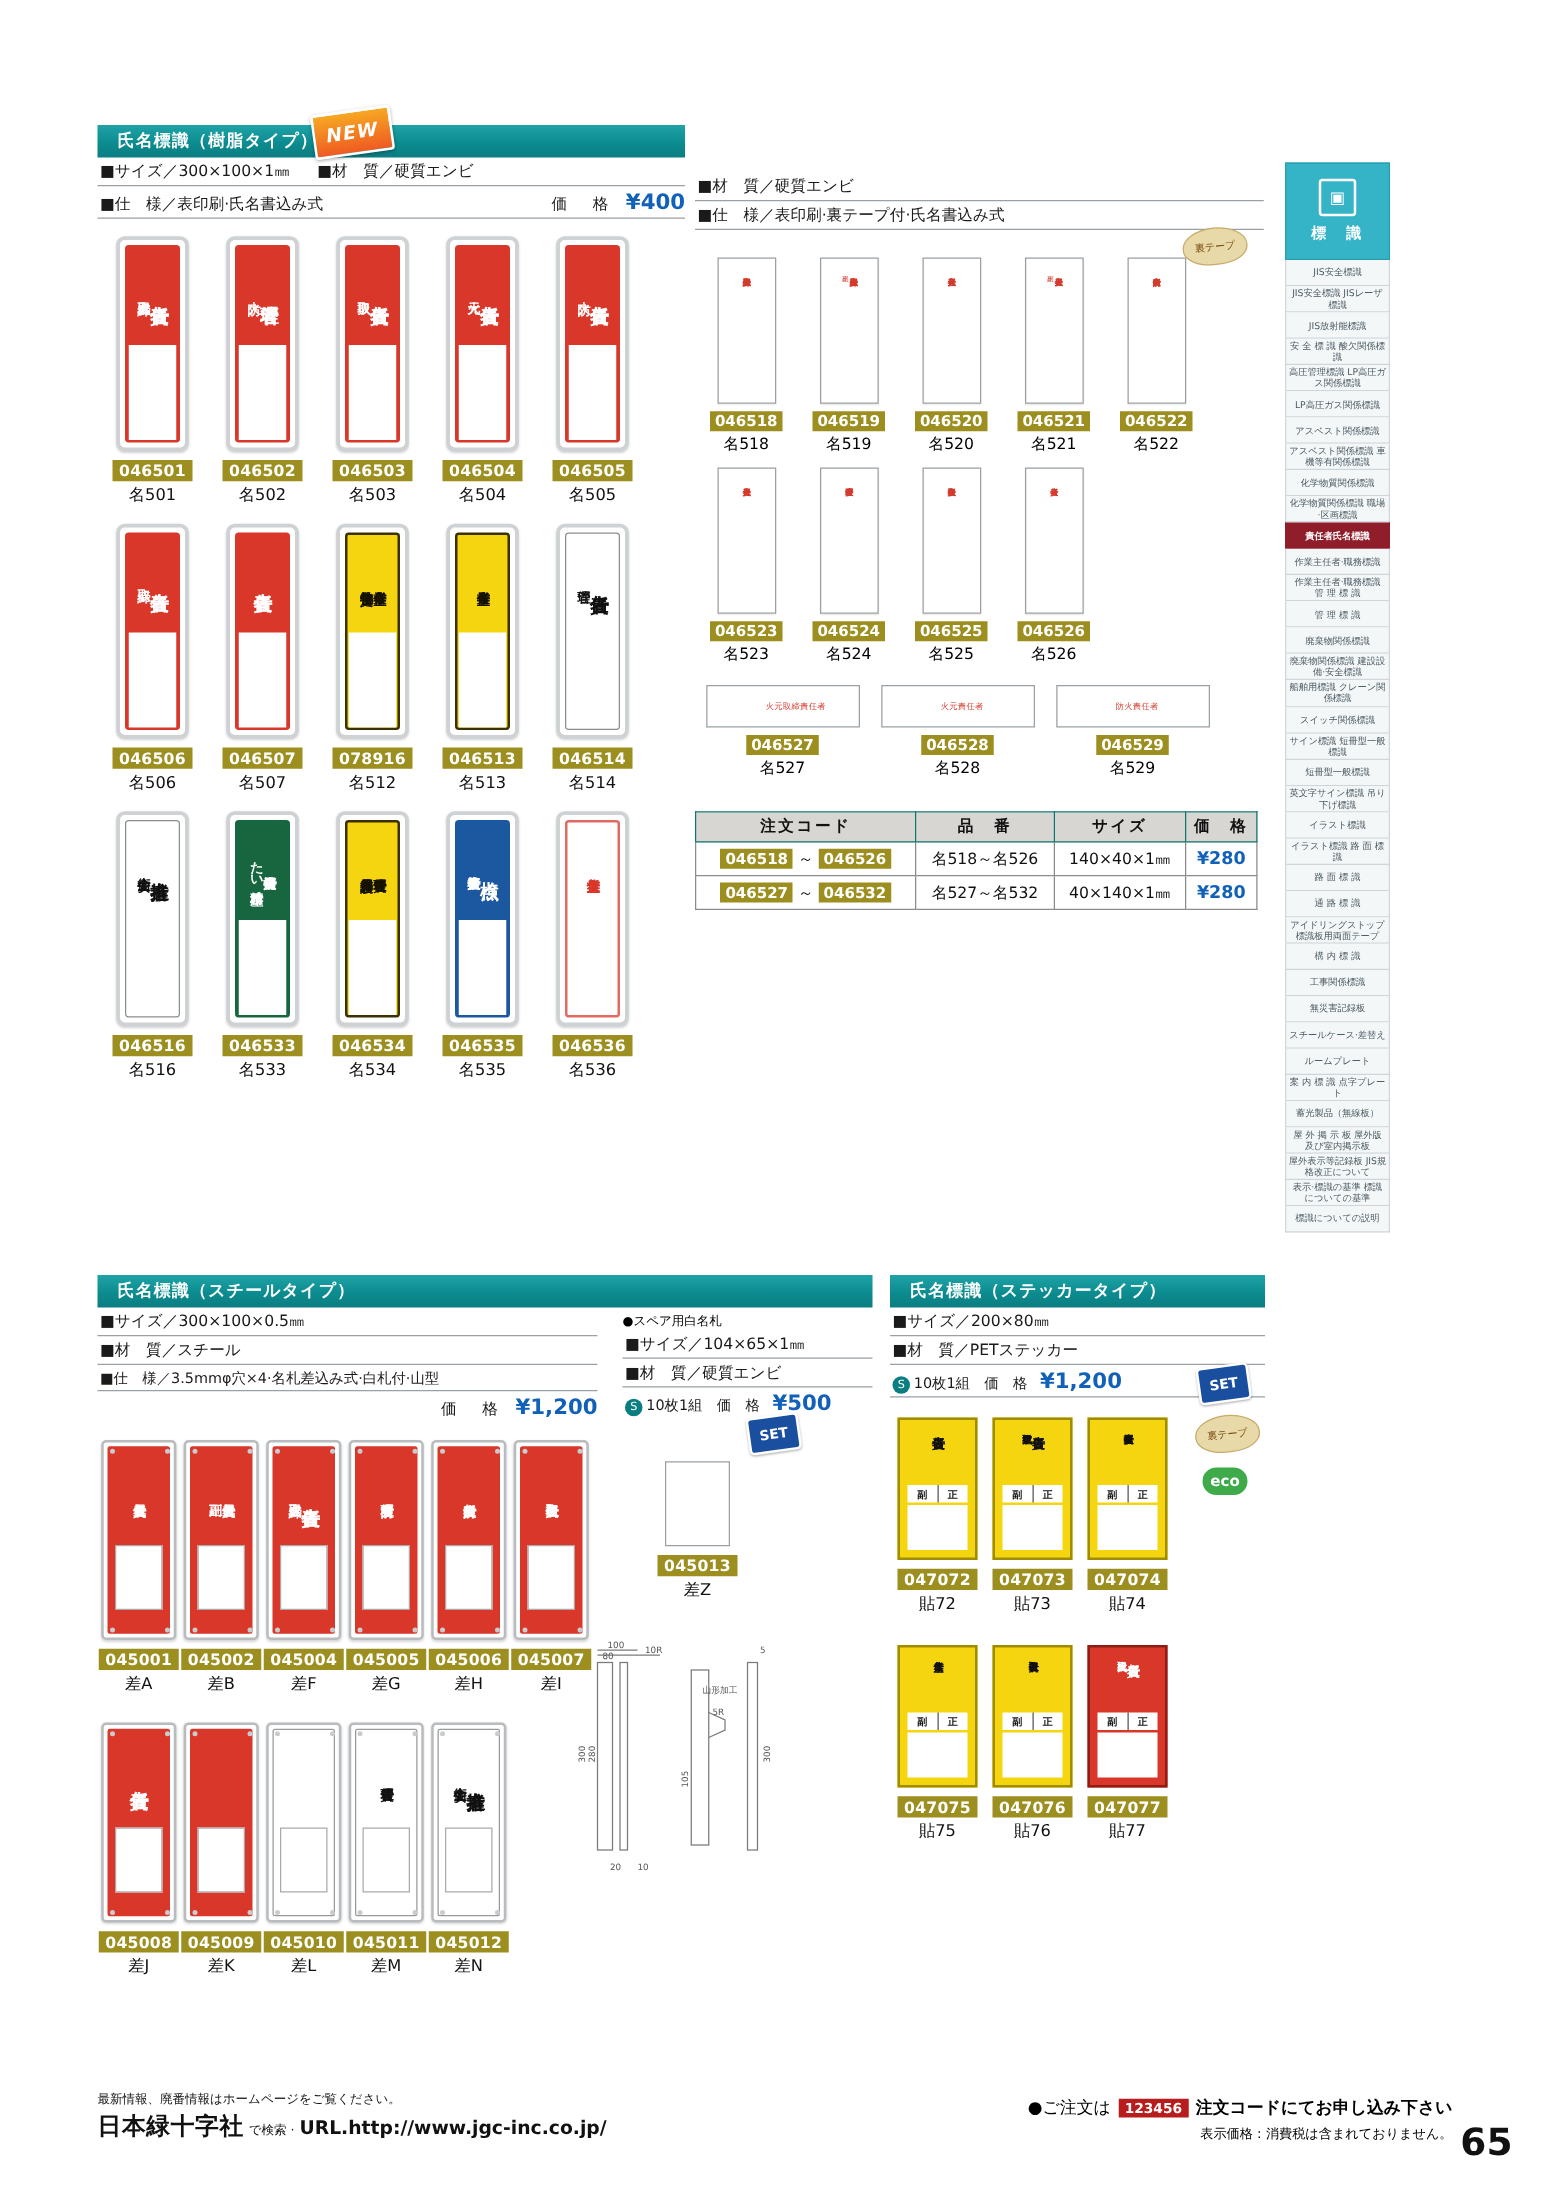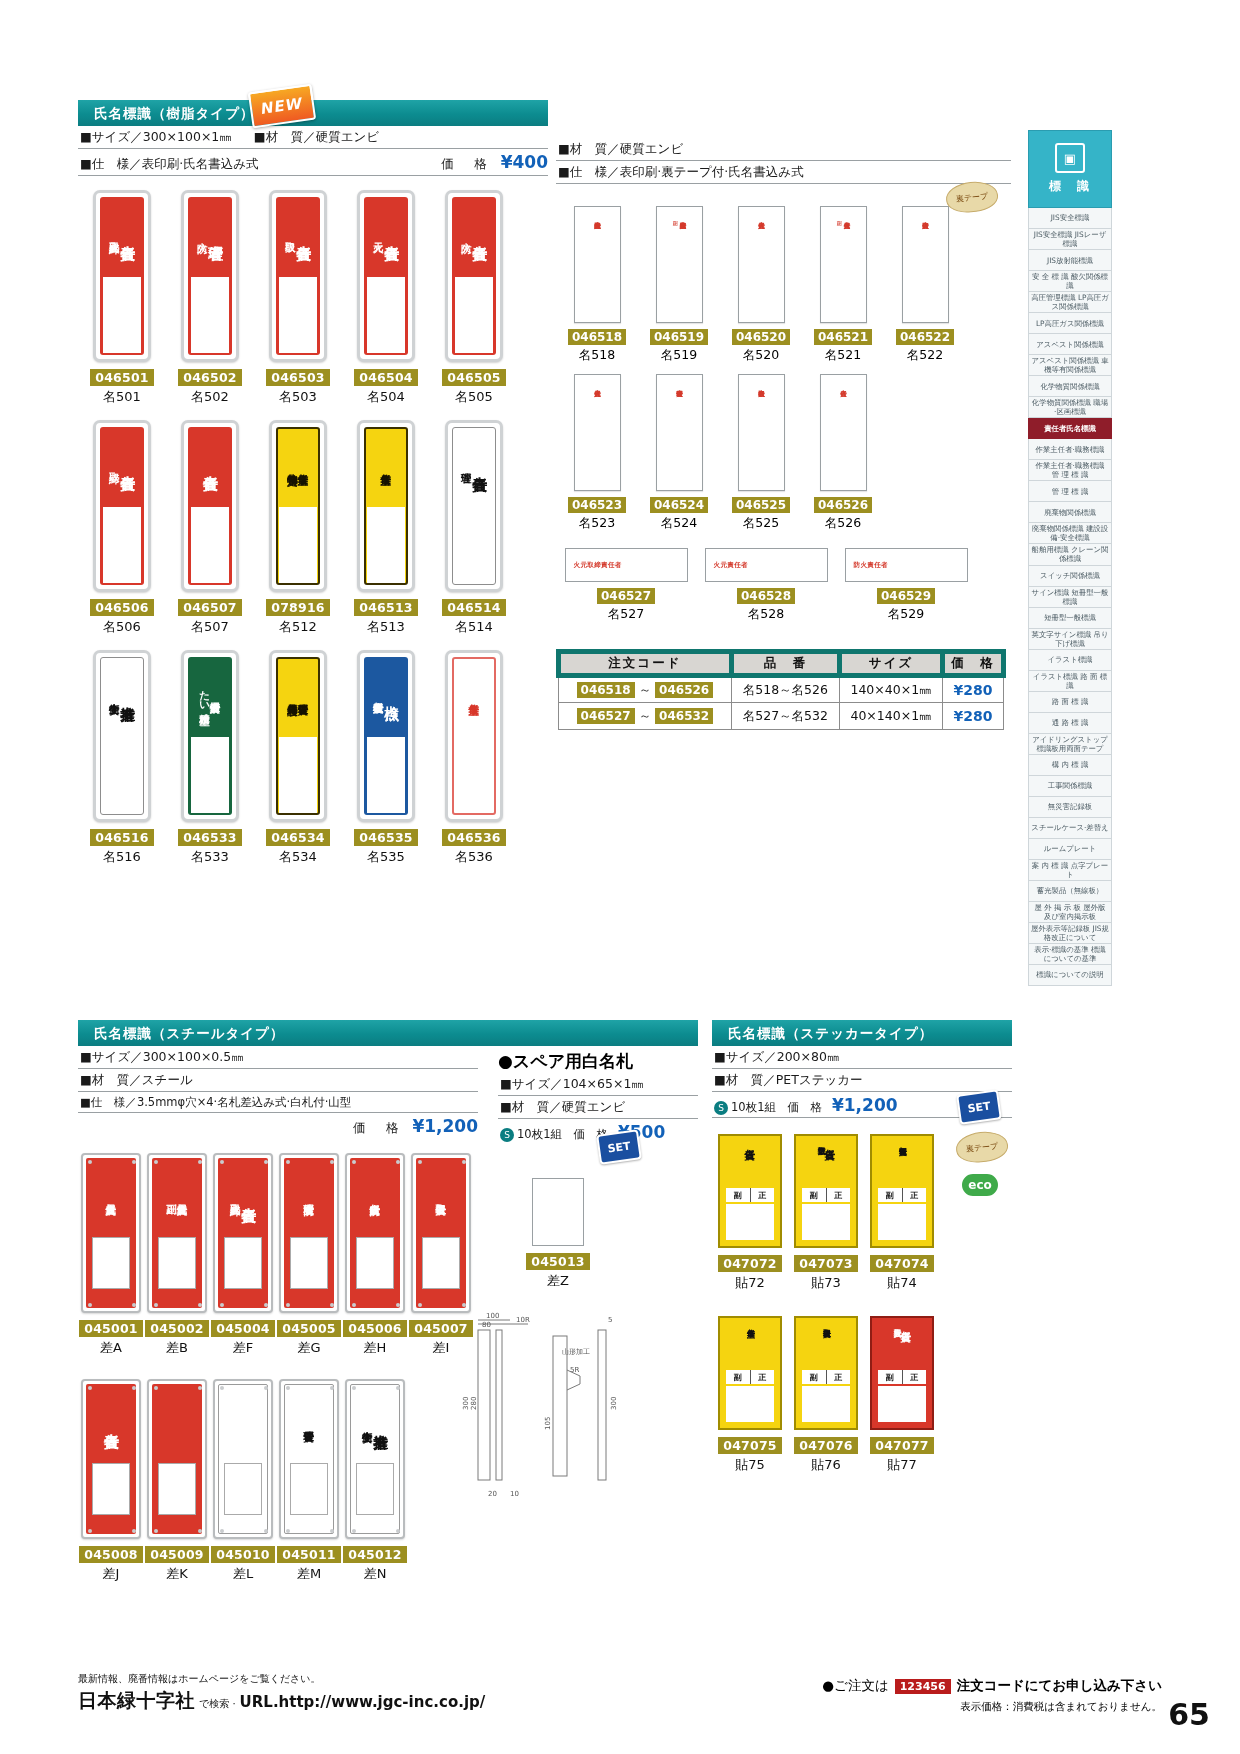--- a/index.html
+++ b/index.html
@@ -99,26 +99,26 @@
   .tape .tv2 { writing-mode:vertical-rl; text-orientation:upright; color:#d43a2c;
                font-size:5px; line-height:1.05; margin-right:2px; }
   .tcode { margin-top:6px; background:#9c8f20; color:#fff; font-size:12px; font-weight:bold; padding:1px 4px;}
   .tsub  { font-size:12.5px; margin-top:2px; }
 
   
   .hgrid { display:flex; }
   .hcell { width:140px; display:flex; flex-direction:column; align-items:center; }
   .htape { width:123px; height:34px; background:#fff; border:1px solid #9aa0a3;
            display:flex; align-items:center; padding-left:8px; }
-  .htape span { color:#d43a2c; font-size:6.6px; font-weight:bold; letter-spacing:.3px; }
+  .htape span { color:#d43a2c; font-size:6.6px; font-weight:normal; letter-spacing:.3px;margin-left:39px; }
 
   
   table.order { border-collapse:collapse; width:450px; font-size:12.5px; }
   table.order th {
-    background:#d8d6d2; border:5px solid #0f766e; height:24px; font-weight:bold;
+    background:#d8d6d2; border:1px solid #0f766e; height:24px; font-weight:bold;
     letter-spacing:2px; color:#111;
   }
   table.order td { border:1px solid #8c8c8c; height:27px; text-align:center; color:#111; }
   table.order td.code-cell { white-space:nowrap;text-align:center; }
   .ocode { background:#9c8f20; color:#fff; font-weight:bold; padding:1px 4px; font-size:12px; }
   .yen { color:#1261b8; font-weight:bold; font-size:14px; }
 
   
   .splate {
     width:60px; height:160px; border-radius:4px; position:relative; background:#fff;
@@ -579,21 +579,21 @@
         <span style="font-size:11.5px;">■仕　様／</span>
         <span style="font-size:11.5px;">3.5mmφ穴×4·名札差込み式·白札付·山型</span>
       </div>
       <div class="spec" style="border-bottom:none;">
         <span class="price-lbl">価　格</span>
         <span class="price-val">¥1,200</span>
       </div>
     </div>
 
     <div style="position:absolute;left:420px;top:30px;width:200px;">
-      <div style="font-size:17px;font-weight:bold;">●スペア用白名札</div>
+      <div style="font-size:10px;font-weight:normal;">●スペア用白名札</div>
       <div class="spec">
         <span>■サイズ／</span>
         <span>104×65×1㎜</span>
       </div>
       <div class="spec">
         <span>■材　質／</span>
         <span>硬質エンビ</span>
       </div>
       <div class="spec" style="border-bottom:none;">
         <span style="background:#0a7d81;color:#fff;border-radius:50%;width:14px;height:14px;display:inline-flex;align-items:center;justify-content:center;font-size:9px;">S</span>

